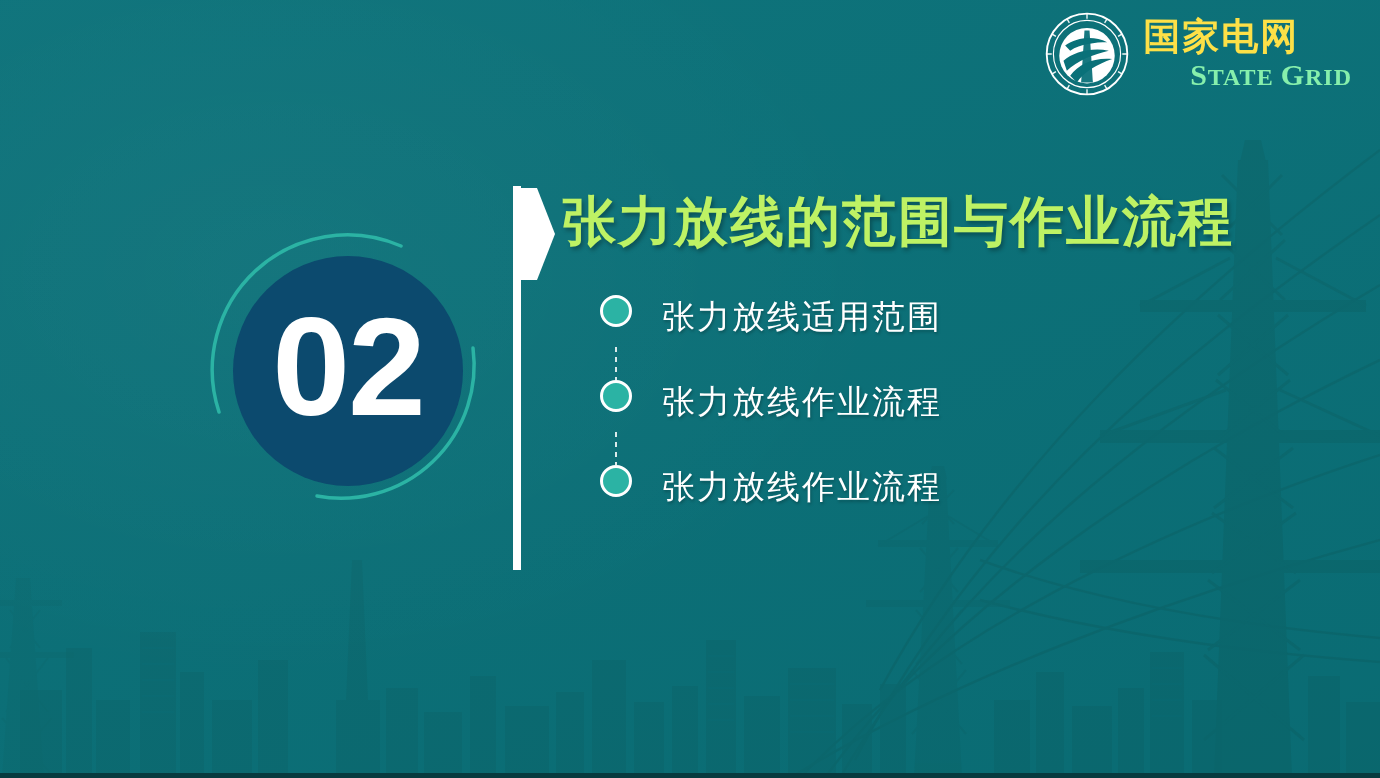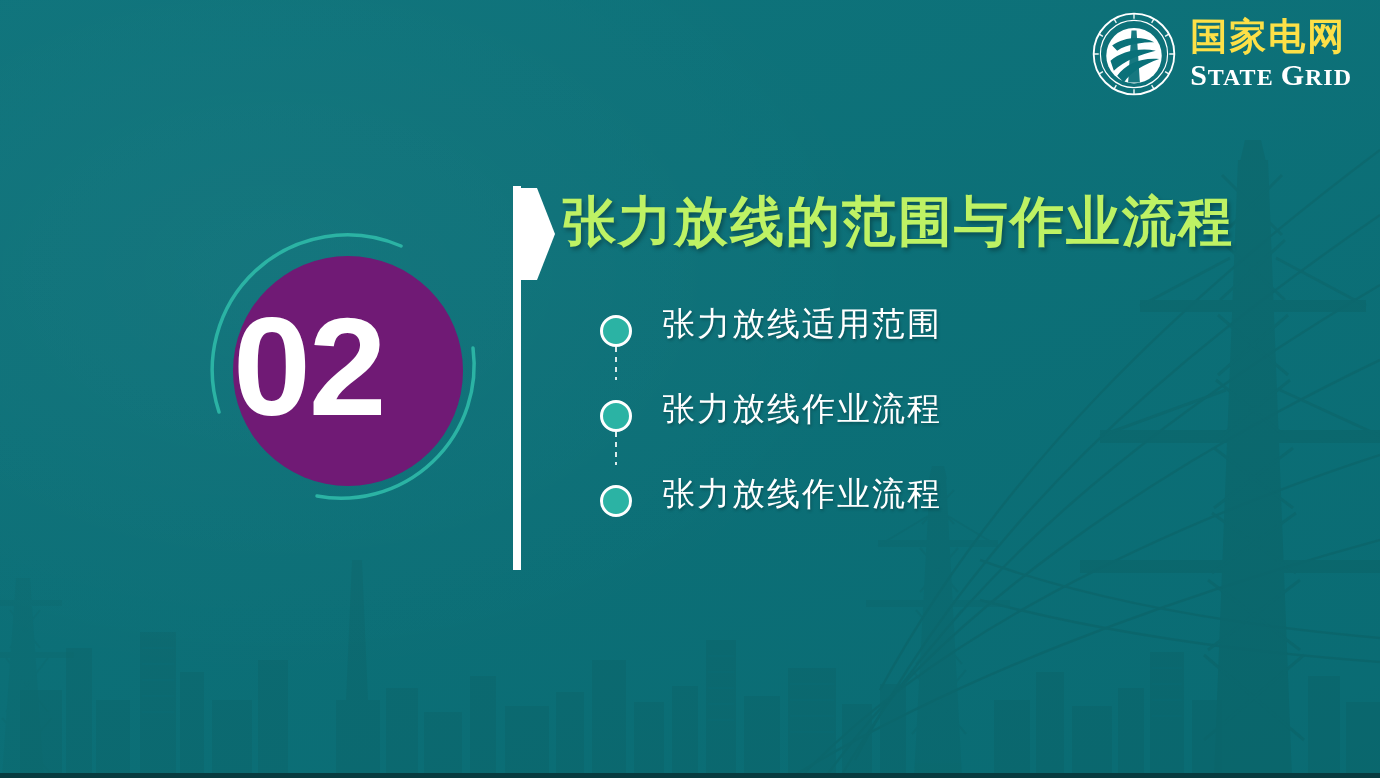--- a/index.html
+++ b/index.html
@@ -60,49 +60,50 @@
   #logo-mark { width: 84px; height: 84px; display: block; }
   #logo-words { display: flex; flex-direction: column; line-height: 1; }
   #logo-cn {
     color: #fde047;
     font-size: 37px;
     font-weight: bold;
     letter-spacing: 2px;
     font-family: "Liberation Sans", "DejaVu Sans", sans-serif;
   }
   #logo-en {
-    color: #ffffff;
+    color: #86efac;
     font-size: 24px;
     font-weight: bold;
     letter-spacing: 1px;
     margin-top: 5px;
     font-family: "Liberation Serif", "DejaVu Serif", serif;
+    margin-left: 47px;
   }
   #logo-en .cap { font-size: 30px; }
 
   
   #badge-wrap {
     position: absolute;
     left: 205px;
     top: 222px;
     width: 290px;
     height: 300px;
   }
   #badge-arcs { position: absolute; left: 0; top: 0; }
   #badge-circle {
     position: absolute;
     left: 28px;
     top: 34px;
     width: 230px;
     height: 230px;
     border-radius: 50%;
-    background: #701a75;
+    background: #0c4a6e;
     display: flex;
     align-items: center;
-    justify-content: flex-start;
+    justify-content: center;
   }
   #badge-number {
     color: #ffffff;
     font-size: 140px;
     font-weight: bold;
     line-height: 1;
     letter-spacing: -2px;
     font-family: "Liberation Sans", "DejaVu Sans", sans-serif;
     transform: translateY(-4px);
   }
@@ -127,21 +128,21 @@
   
   #bullets {
     position: absolute;
     left: 600px;
     top: 295px;
     width: 560px;
   }
   .bullet-row {
     position: relative;
     display: flex;
-    align-items: flex-end;
+    align-items: flex-start;
     height: 52px;
     margin-bottom: 33px;
   }
   .bullet-row:last-child { margin-bottom: 0; }
   .bullet-dot {
     width: 32px;
     height: 32px;
     border-radius: 50%;
     background: #2bb3a4;
     border: 3px solid #ffffff;

